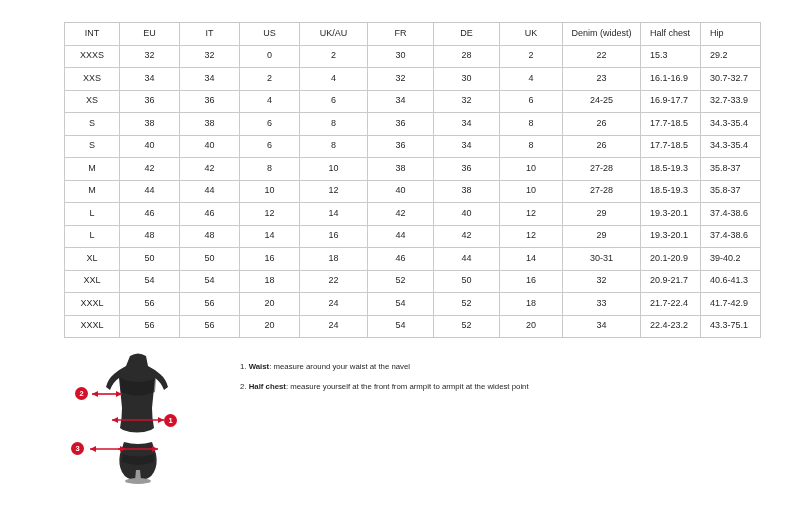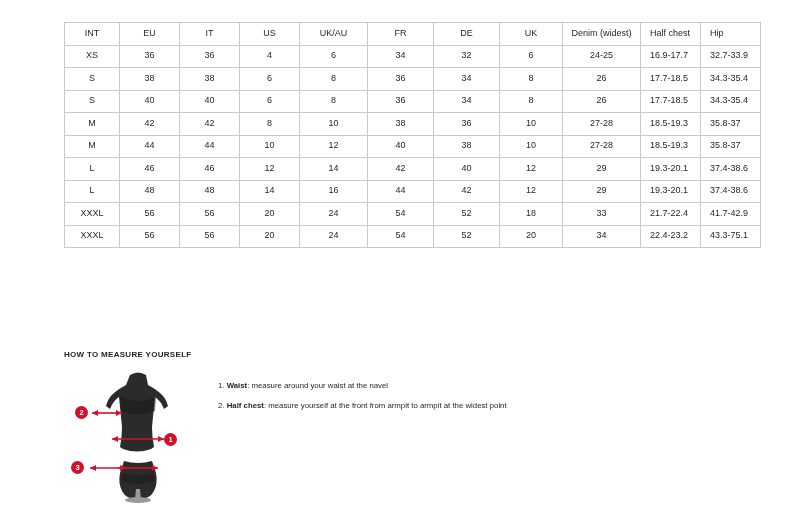--- a/index.html
+++ b/index.html
@@ -83,21 +83,21 @@
     align-items: flex-start;
   }
   .figure-box {
     position: relative;
     width: 120px;
     height: 135px;
     margin-left: 14px;
     flex: 0 0 120px;
   }
   .measure-list {
-    margin-left: 20px;
+    margin-left: 42px;
     margin-top: 12px;
     flex: 1 1 auto;
   }
   .measure-item {
     font-size: 7.8px;
     color: #231f20;
     margin-bottom: 11px;
     line-height: 1.2;
   }
   .measure-item b { font-weight: bold; }
@@ -151,20 +151,46 @@
             <th>FR</th>
             <th>DE</th>
             <th>UK</th>
             <th>Denim (widest)</th>
             <th class="leftish">Half chest</th>
             <th class="leftish">Hip</th>
           </tr>
       </thead>
       <tbody id="table-body">
           <tr>
+            <td>XXXS</td>
+            <td>32</td>
+            <td>32</td>
+            <td>0</td>
+            <td>2</td>
+            <td>30</td>
+            <td>28</td>
+            <td>2</td>
+            <td>22</td>
+            <td class="leftish">15.3</td>
+            <td class="leftish">29.2</td>
+          </tr>
+          <tr>
+            <td>XXS</td>
+            <td>34</td>
+            <td>34</td>
+            <td>2</td>
+            <td>4</td>
+            <td>32</td>
+            <td>30</td>
+            <td>4</td>
+            <td>23</td>
+            <td class="leftish">16.1-16.9</td>
+            <td class="leftish">30.7-32.7</td>
+          </tr>
+          <tr>
             <td>XS</td>
             <td>36</td>
             <td>36</td>
             <td>4</td>
             <td>6</td>
             <td>34</td>
             <td>32</td>
             <td>6</td>
             <td>24-25</td>
             <td class="leftish">16.9-17.7</td>
@@ -242,20 +268,46 @@
             <td>14</td>
             <td>16</td>
             <td>44</td>
             <td>42</td>
             <td>12</td>
             <td>29</td>
             <td class="leftish">19.3-20.1</td>
             <td class="leftish">37.4-38.6</td>
           </tr>
           <tr>
+            <td>XL</td>
+            <td>50</td>
+            <td>50</td>
+            <td>16</td>
+            <td>18</td>
+            <td>46</td>
+            <td>44</td>
+            <td>14</td>
+            <td>30-31</td>
+            <td class="leftish">20.1-20.9</td>
+            <td class="leftish">39-40.2</td>
+          </tr>
+          <tr>
+            <td>XXL</td>
+            <td>54</td>
+            <td>54</td>
+            <td>18</td>
+            <td>22</td>
+            <td>52</td>
+            <td>50</td>
+            <td>16</td>
+            <td>32</td>
+            <td class="leftish">20.9-21.7</td>
+            <td class="leftish">40.6-41.3</td>
+          </tr>
+          <tr>
             <td>XXXL</td>
             <td>56</td>
             <td>56</td>
             <td>20</td>
             <td>24</td>
             <td>54</td>
             <td>52</td>
             <td>18</td>
             <td>33</td>
             <td class="leftish">21.7-22.4</td>
@@ -272,21 +324,20 @@
             <td>20</td>
             <td>34</td>
             <td class="leftish">22.4-23.2</td>
             <td class="leftish">43.3-75.1</td>
           </tr>
         </tbody>
     </table>
   </div>
 
   <div class="howto">
-    <div class="howto-title">HOW TO MEASURE YOURSELF</div>
     <div class="howto-body">
 
       <div class="figure-box">
         <svg class="fig-svg" width="120" height="135" viewBox="0 0 120 135">
 
           <path d="M52 6 q8 -5 16 0 l2 10 q6 3 12 8 q6 5 8 13 l-4 3 q-3 -8 -9 -12 l-3 30 q0 10 2 20 l-3 2
                    q-14 5 -28 0 l-3 -2 q2 -10 2 -20 l-3 -30 q-6 4 -9 12 l-4 -3 q2 -8 8 -13 q6 -5 12 -8 z" fill="#2b2b2b"></path>
 
           <path d="M42 28 q18 8 36 0 l-1 14 q-17 7 -34 0 z" fill="#1a1a1a" opacity="0.55"></path>
 

